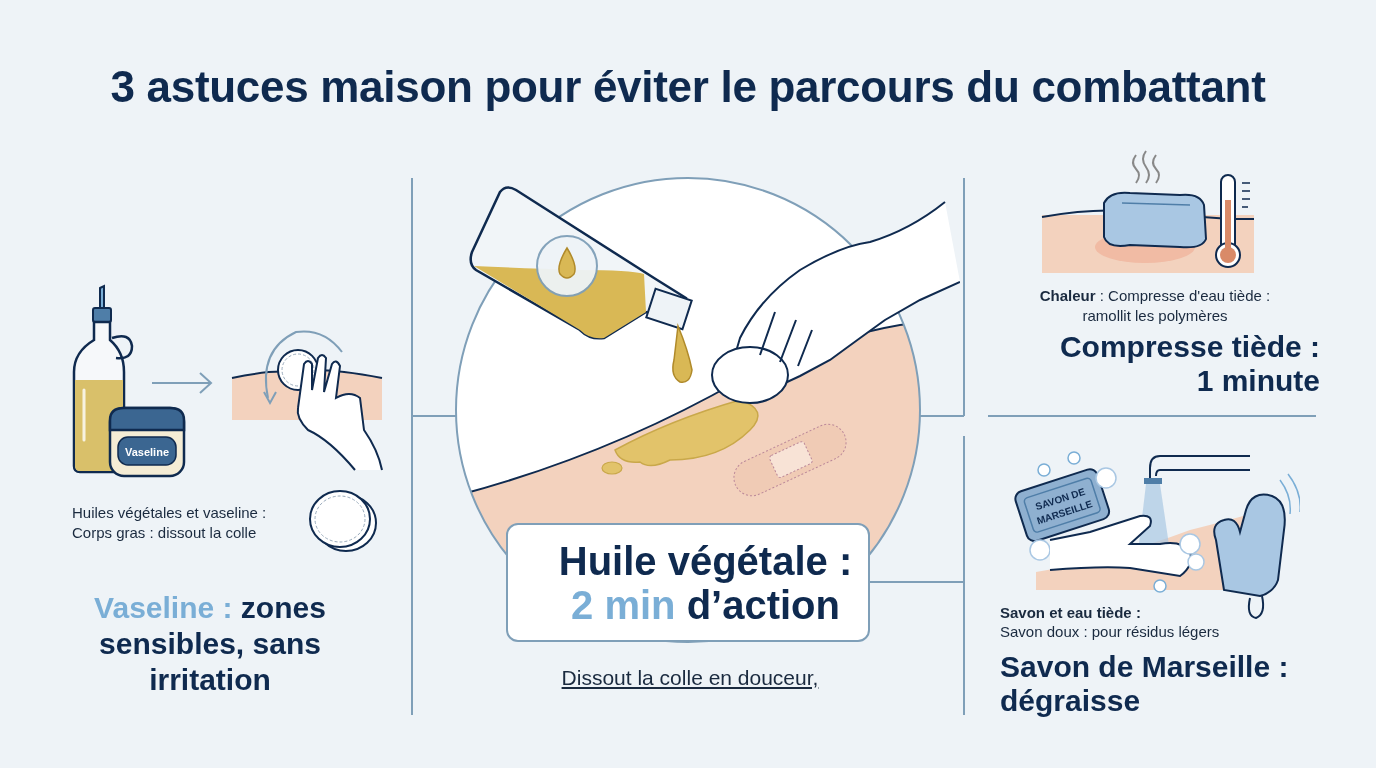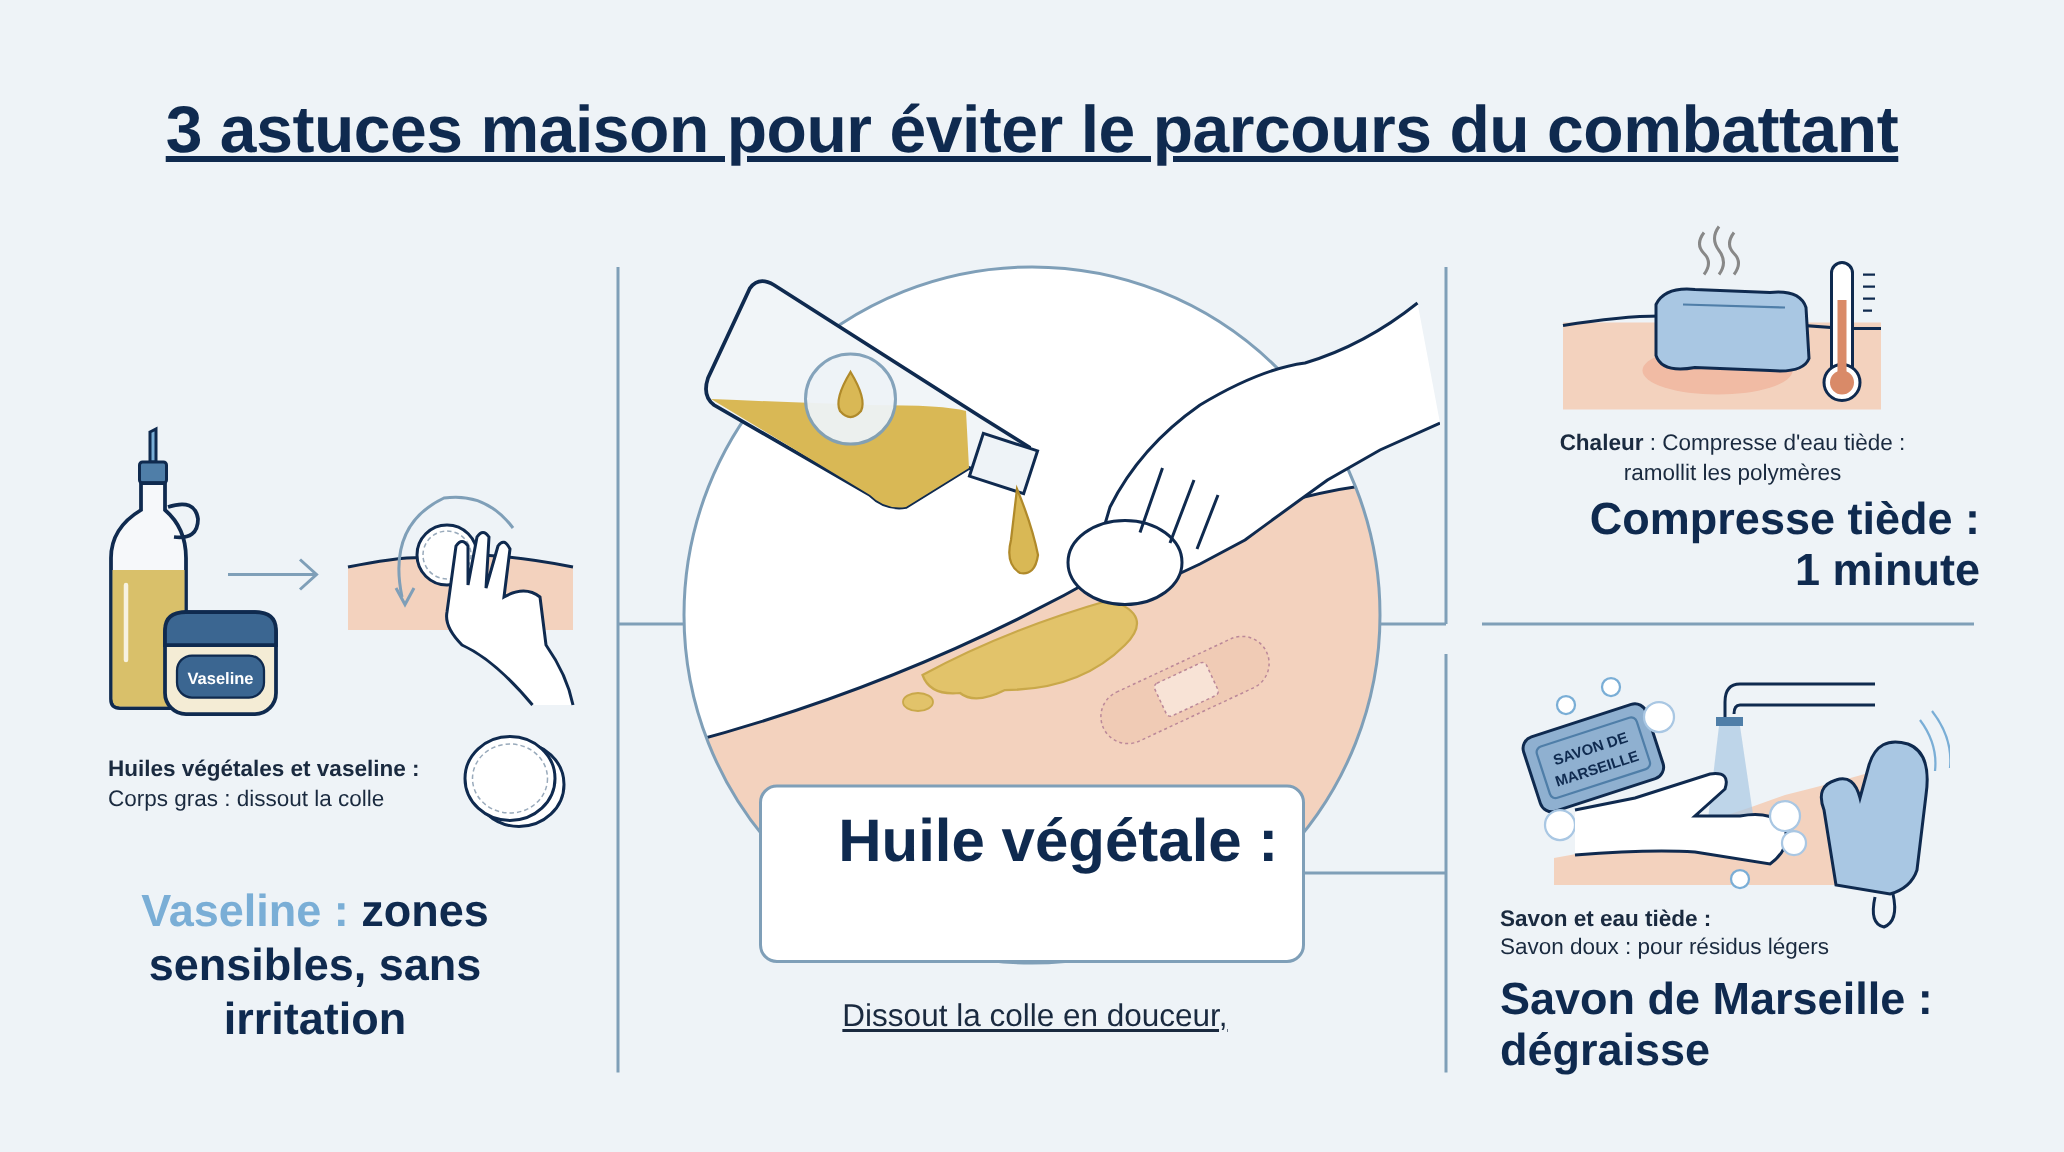--- a/index.html
+++ b/index.html
@@ -6,32 +6,32 @@
   html, body { width: 1376px; height: 768px; overflow: hidden; }
   body {
     background: #eef3f7;
     font-family: "Liberation Sans", sans-serif;
     color: #0f2a4f;
     position: relative;
   }
   .title {
     position: absolute; left: 0; top: 62px; width: 1376px;
     text-align: center; font-weight: 700; font-size: 44px;
-    color: #0f2a4f; letter-spacing: -0.3px; text-decoration: underline;
+    color: #0f2a4f; letter-spacing: -0.3px;
   }
   .abs { position: absolute; }
   .divider { position: absolute; background: #7f9fb8; }
   svg { display: block; }
 
   
   .left-sub {
     position: absolute; left: 72px; top: 503px; width: 240px;
     font-size: 15px; line-height: 20px; color: #1a2a3f;
   }
-  .left-sub b { font-weight: 700; }
+  .left-sub b { font-weight: 400; }
   .left-big {
     position: absolute; left: 60px; top: 562px; width: 300px;
     text-align: center; font-weight: 700; font-size: 30px; line-height: 36px;
     color: #0f2a4f;
     margin-top: 28px;
   }
   .accent { color: #7aaed6; }
 
   
   .callout {
@@ -163,20 +163,21 @@
     <g>
       <path d="M505 32 Q470 60 430 72 Q400 76 360 100 Q320 128 300 168 L290 202 Q300 216 330 220 L360 206 L390 190 Q420 168 445 150 L480 130 L520 112" fill="#fff" stroke="#0f2a4f" stroke-width="2"></path>
       <ellipse cx="310" cy="205" rx="38" ry="28" fill="#fff" stroke="#0f2a4f" stroke-width="2"></ellipse>
       <path d="M320 185 L335 142 M340 192 L356 150 M358 196 L372 160" stroke="#0f2a4f" stroke-width="2" fill="none"></path>
     </g>
   </svg>
 </div>
 
 <div class="callout">
   <div>Huile végétale :</div>
+  <div><span class="accent">2 min</span><span> d’action</span></div>
 </div>
 <div class="center-desc">
   <div>Dissout la colle en douceur,</div>
 </div>
 
 <div class="abs" style="left:1040px;top:145px;width:230px;height:130px;">
   <svg width="230" height="130" viewBox="0 0 230 130">
     <rect x="2" y="70" width="212" height="58" fill="#f3d2be"></rect>
     <path d="M2 72 Q50 64 80 66 L190 74 L214 74" fill="none" stroke="#0f2a4f" stroke-width="2"></path>
     <ellipse cx="105" cy="102" rx="50" ry="16" fill="#f0a38a" opacity="0.5"></ellipse>

